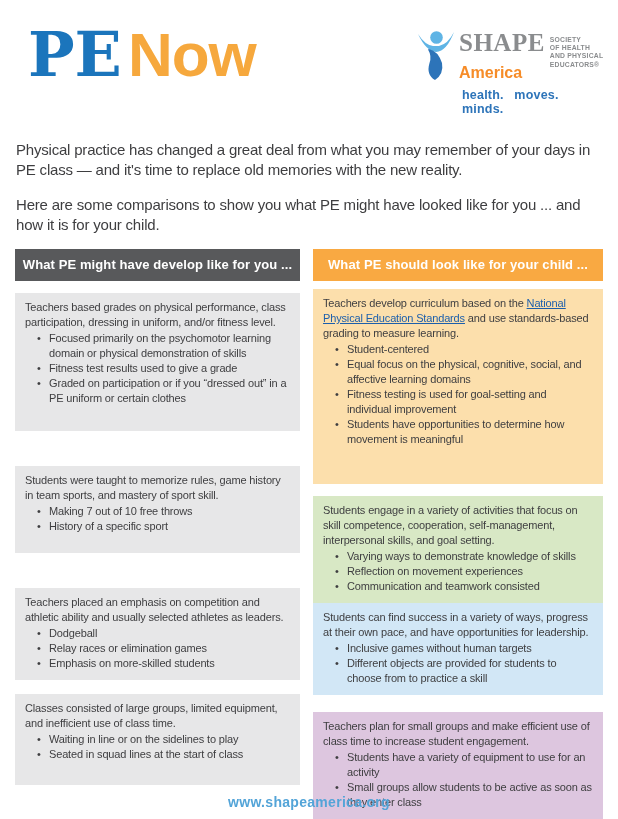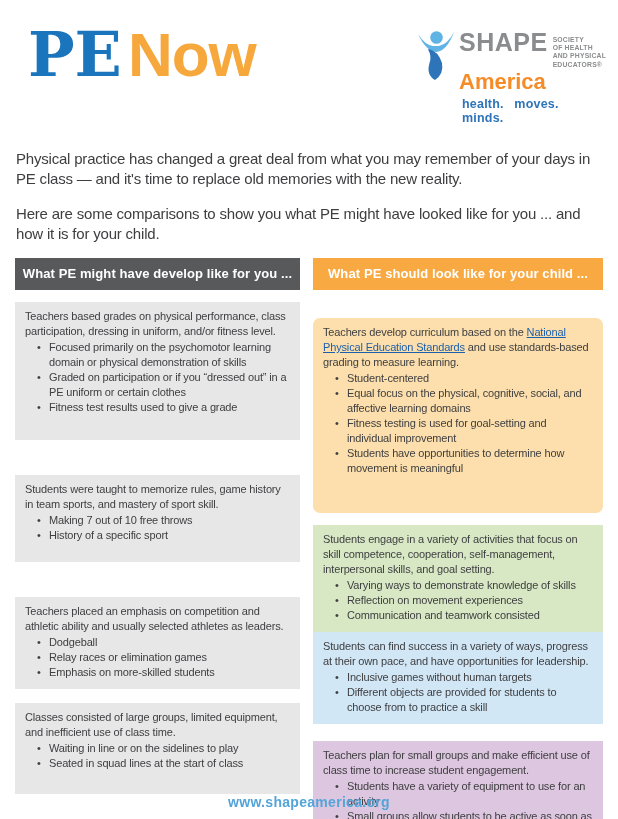--- a/index.html
+++ b/index.html
@@ -9,22 +9,22 @@
   }
   
   .masthead{display:flex;justify-content:space-between;align-items:flex-start;padding:24px 10px 0 28px;}
   .brand{line-height:1;white-space:nowrap;}
   .brand .pe{font-family:"DejaVu Serif",serif;font-weight:bold;font-size:62px;}
   .brand .now{font-family:"Liberation Sans",sans-serif;font-weight:bold;font-size:62px;letter-spacing:-1px;margin-left:6px;}
   .shape-logo{width:192px;display:flex;flex-wrap:wrap;margin-top:6px;}
   .figure-icon{width:40px;height:54px;flex:0 0 40px;}
   .logo-right{display:flex;gap:5px;margin-left:3px;}
   .wordmark{line-height:1;}
-  .wordmark .shape{display:block;font-weight:bold;font-size:25px;letter-spacing:.5px;}
-  .wordmark .america{display:block;font-weight:bold;font-size:22px;margin-top:16px;}
+  .wordmark .shape{display:block;font-weight:bold;font-size:25px;letter-spacing:.5px;font-family:Liberation Serif, serif;}
+  .wordmark .america{display:block;font-weight:bold;font-size:16px;margin-top:10px;}
   .society{font-size:6.8px;line-height:8.2px;font-weight:600;letter-spacing:.2px;text-transform:uppercase;margin-top:6px;}
   .tagline{width:100%;padding-left:46px;font-weight:bold;font-size:12.5px;margin-top:4px;word-spacing:7px;letter-spacing:.2px;}
   
   .intro{width:588px;margin:24px 15px 0 16px;font-size:15px;line-height:20px;letter-spacing:-0.2px;}
   .intro + .intro{margin-top:15px;}
   
   .columns{display:flex;gap:13px;margin:14px 15px 0 15px;align-items:flex-start;}
   .col{display:flex;flex-direction:column;}
   .col-left{width:285px;}
   .col-right{width:290px;}
@@ -32,21 +32,21 @@
   .box{box-sizing:border-box;padding:7px 10px 9px 10px;font-size:11px;line-height:15px;letter-spacing:-0.15px;}
   .box .lead{margin:0;}
   .box ul{list-style:none;margin:1px 0 0 10px;padding:0;}
   .box li{position:relative;padding-left:14px;}
   .box li::before{content:"\2022";position:absolute;left:2px;top:0;}
   .lead-link{font-weight:inherit;text-decoration:underline;cursor:pointer;}
   .col-left .b1{min-height:138px;margin-top:12px;}
   .col-left .b2{min-height:87px;margin-top:35px;}
   .col-left .b3{min-height:88px;margin-top:35px;}
   .col-left .b4{min-height:91px;margin-top:14px;}
-  .col-right .b1{min-height:195px;margin-top:28px;border-radius:7px;}
+  .col-right .b1{min-height:195px;margin-top:8px;}
   .col-right .b2{min-height:73px;margin-top:12px;}
   .col-right .b3{min-height:75px;}
   .col-right .b4{min-height:100px;margin-top:17px;}
   
   .footer{position:absolute;left:0;bottom:8px;width:100%;text-align:center;}
   .footer a{font-size:14px;font-weight:600;letter-spacing:.3px;text-decoration:none;cursor:pointer;}
 </style>
 </head>
 <body>
 
@@ -82,22 +82,22 @@
   <p class="intro">Physical practice has changed a great deal from what you may remember of your days in PE class — and it's time to replace old memories with the new reality.</p>
   <p class="intro">Here are some comparisons to show you what PE might have looked like for you ... and how it is for your child.</p>
 
   <div class="columns">
     <div class="col col-left">
       <div class="col-header" style="background: rgb(88, 89, 91);">What PE might have develop like for you ...</div>
     <div class="box b1" style="background: rgb(231, 231, 232);">
           <p class="lead"><span>Teachers based grades on physical performance, class participation, dressing in uniform, and/or fitness level.</span></p>
           <ul>
             <li>Focused primarily on the psychomotor learning domain or physical demonstration of skills</li>
+            <li>Fitness test results used to give a grade</li>
             <li>Graded on participation or if you “dressed out” in a PE uniform or certain clothes</li>
-            <li>Fitness test results used to give a grade</li>
           </ul>
         </div>
         <div class="box b2" style="background: rgb(231, 231, 232);">
           <p class="lead"><span>Students were taught to memorize rules, game history in team sports, and mastery of sport skill.</span></p>
           <ul>
             <li>Making 7 out of 10 free throws</li>
             <li>History of a specific sport</li>
           </ul>
         </div>
         <div class="box b3" style="background: rgb(231, 231, 232);">

